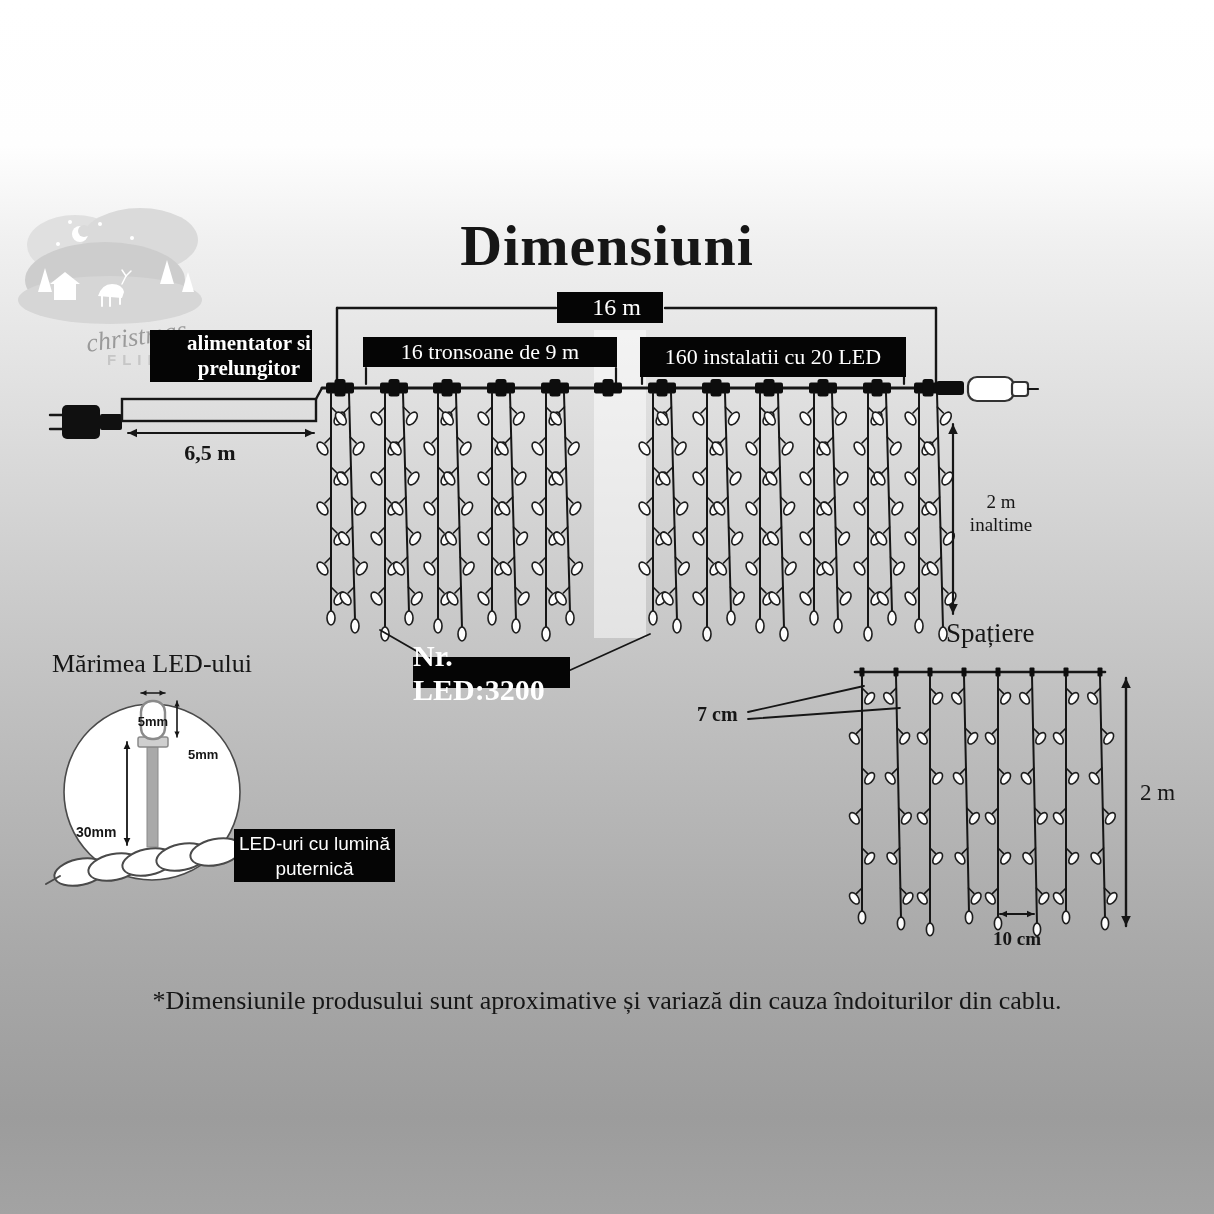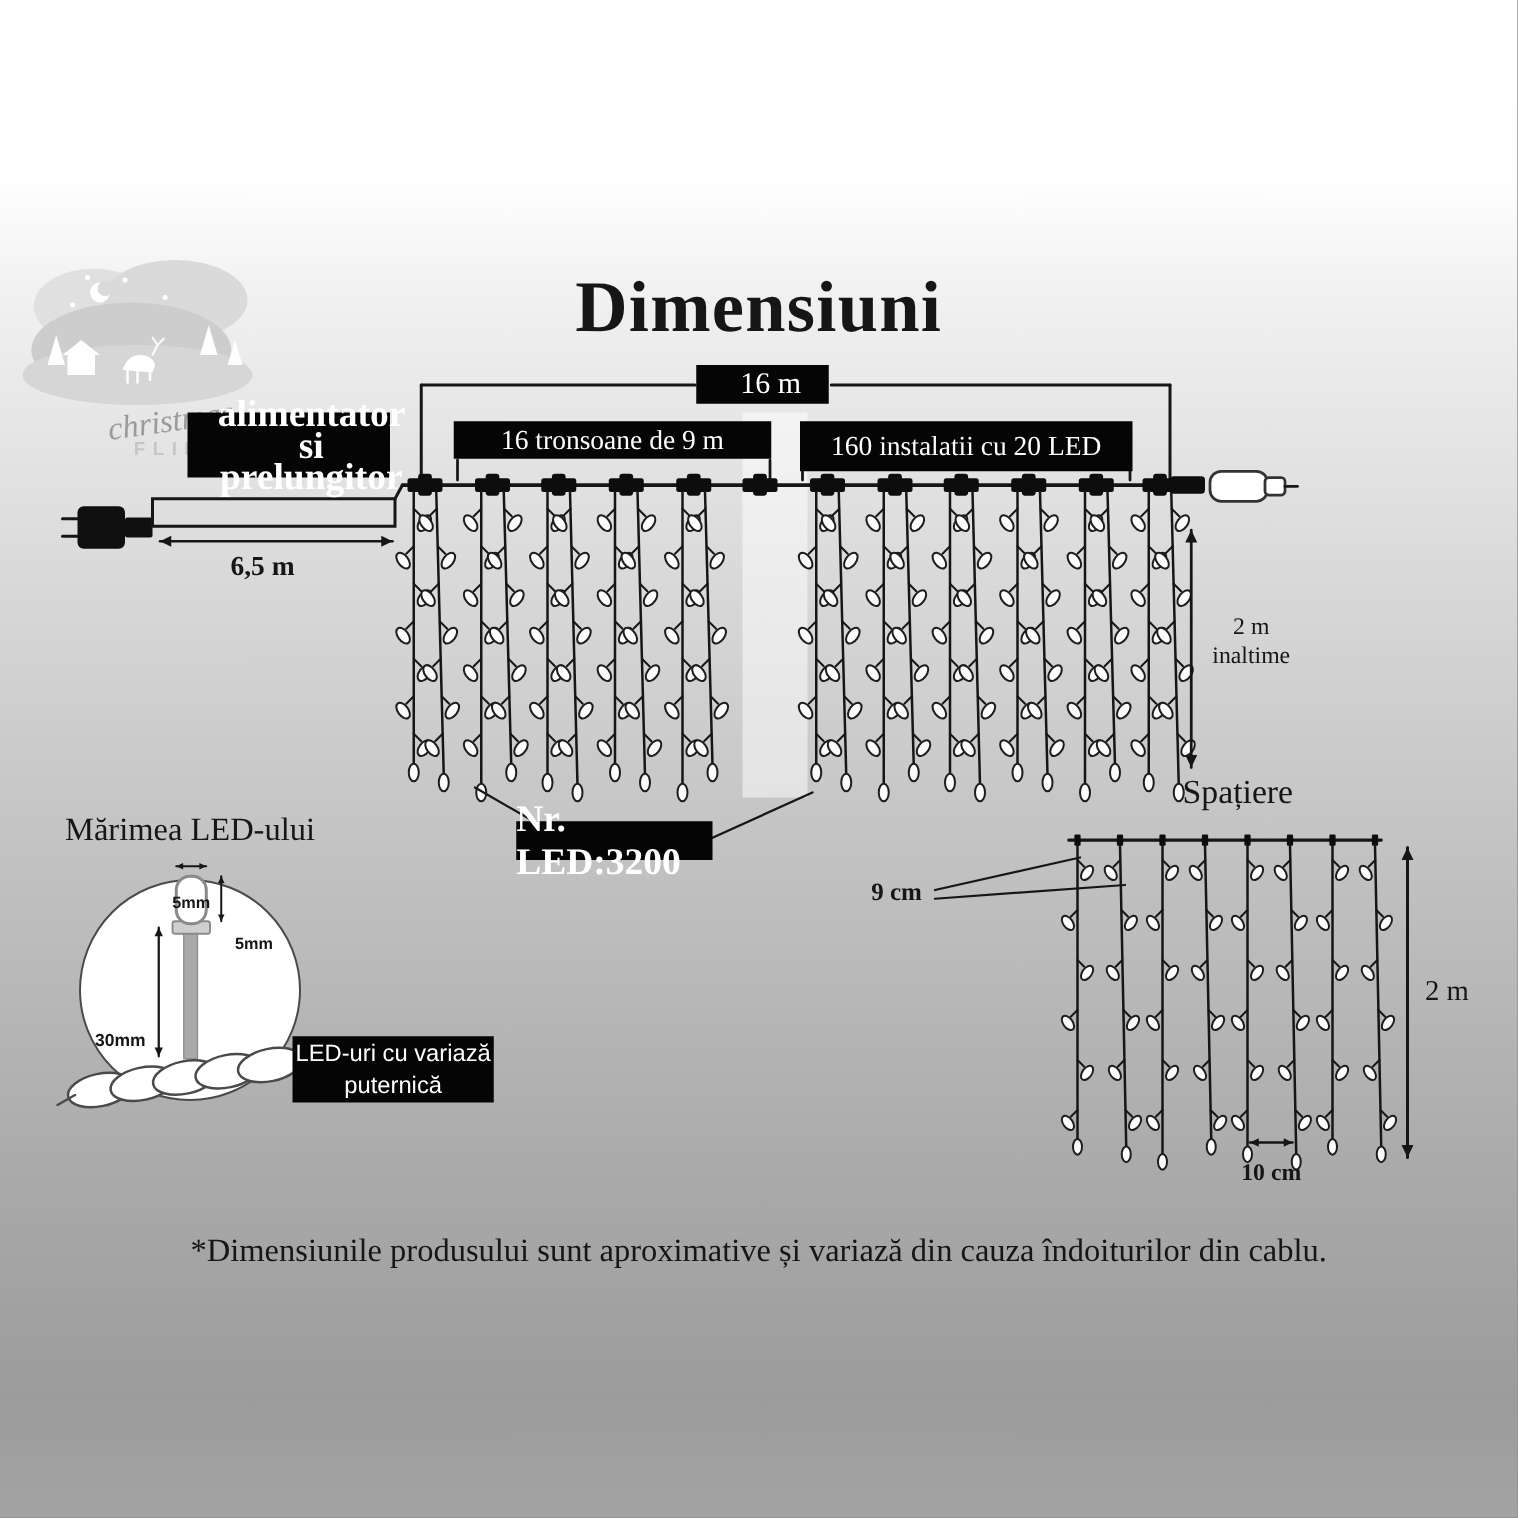--- a/index.html
+++ b/index.html
@@ -609,50 +609,50 @@
   <div class="lbl" style="left:86px;top:322px;font-size:26px;font-style:italic;color:#9a9a9a;transform:rotate(-8deg);">christmas</div>
 
   <div class="title">Dimensiuni</div>
 
   <div class="box" style="left:557px;top:292px;width:106px;height:31px;font-size:24px;padding-left:13px;">16 m</div>
 
   <div class="box" style="left:363px;top:337px;width:254px;height:30px;font-size:22px;">16 tronsoane de 9 m</div>
 
   <div class="box" style="left:640px;top:337px;width:266px;height:40px;font-size:22px;">160 instalatii cu 20 LED</div>
 
-  <div class="box b" style="left:150px;top:330px;width:162px;height:52px;font-size:30px;flex-direction:column;line-height:25px;padding-left:36px;">
+  <div class="box b" style="left:150px;top:330px;width:162px;height:52px;font-size:21px;flex-direction:column;line-height:25px;padding-left:36px;">
     <span class="ln">alimentator si</span>
     <span class="ln">prelungitor</span>
   </div>
 
 
   <div class="box b" style="left:413px;top:657px;width:157px;height:31px;font-size:30px;">Nr. LED:3200</div>
 
   <div class="box sans" style="left:234px;top:789px;width:161px;height:53px;font-size:19px;flex-direction:column;line-height:25px;">
-    <span class="ln">LED-uri cu variază</span>
+    <span class="ln">LED-uri cu lumină</span>
     <span class="ln">puternică</span>
   </div>
 
   <div class="lbl b center" style="left:150px;top:440px;width:120px;font-size:22px;">6,5 m</div>
 
   <div class="lbl center" style="left:966px;top:490px;width:70px;font-size:19px;line-height:23px;">
     <span style="display:block;">2 m</span>
     <span style="display:block;">inaltime</span>
   </div>
 
   <div class="lbl" style="left:946px;top:618px;font-size:27px;">Spațiere</div>
 
   <div class="lbl" style="left:52px;top:649px;font-size:26px;">Mărimea LED-ului</div>
 
   <div class="lbl sans b center" style="left:132px;top:674px;width:42px;font-size:13px;">5mm</div>
 
   <div class="lbl sans b" style="left:188px;top:707px;font-size:13px;">5mm</div>
 
   <div class="lbl sans b" style="left:76px;top:784px;font-size:14px;">30mm</div>
 
-  <div class="lbl b" style="left:697px;top:703px;font-size:20px;">9 cm</div>
+  <div class="lbl b" style="left:697px;top:703px;font-size:20px;">7 cm</div>
 
   <div class="lbl" style="left:1140px;top:780px;font-size:23px;">2 m</div>
 
   <div class="lbl b center" style="left:988px;top:928px;width:58px;font-size:19px;">10 cm</div>
 
   <div class="footer">*Dimensiunile produsului sunt aproximative și variază din cauza îndoiturilor din cablu.</div>
 </div>
 
 </body></html>

